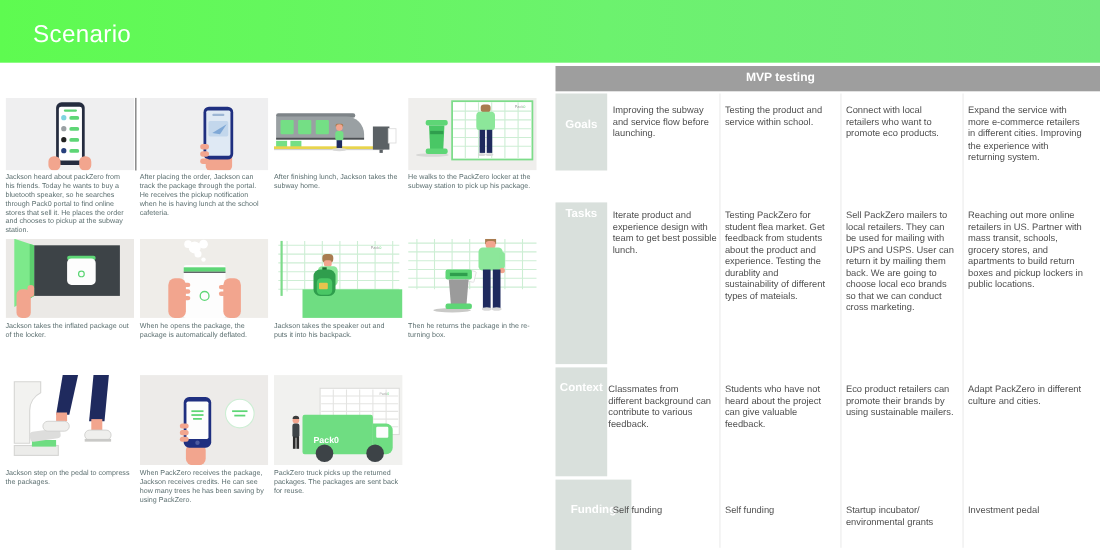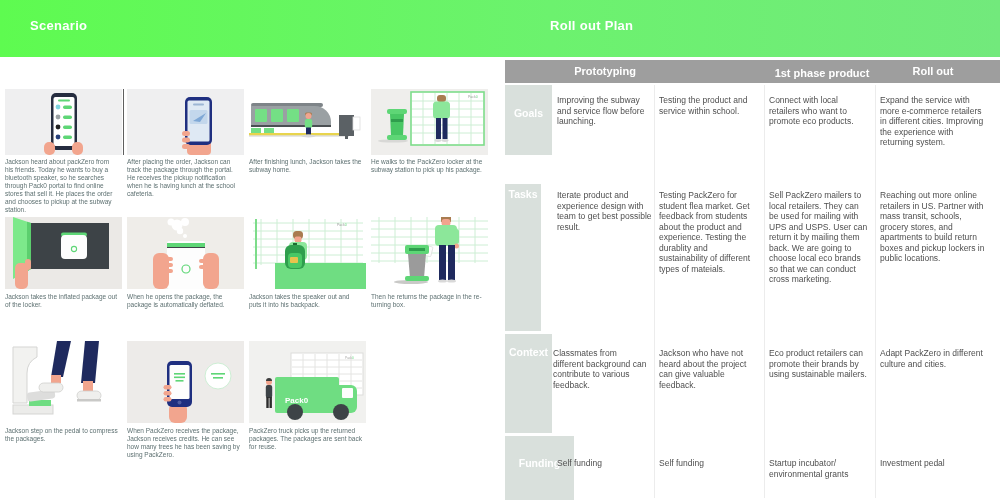--- a/index.html
+++ b/index.html
@@ -1,37 +1,36 @@
 <!DOCTYPE html>
 <html><head>
 <meta charset="utf-8">
 <style>
   *{margin:0;padding:0;box-sizing:border-box}
   html,body{width:1000px;height:500px}
   body{position:relative;overflow:hidden;background:#ffffff;font-family:"Liberation Sans",sans-serif}
   .abs{position:absolute}
   .header{left:0;top:0;width:1000px;height:57px;background:linear-gradient(90deg,#5efb50 0%,#6cf26e 55%,#72e97c 100%)}
-  .title{color:#ffffff;font-weight:bold;font-size:13px;letter-spacing:.3px;white-space:nowrap}
+  .title{color:#ffffff;font-weight:normal;font-size:22px;letter-spacing:.3px;white-space:nowrap}
   .panel{overflow:hidden}
   .panel svg{display:block}
   .caption{font-size:6.5px;line-height:8px;color:#5d7071}
   .thead{background:#9e9e9e}
   .th{color:#ffffff;font-weight:bold;font-size:11px;text-align:center;line-height:23px;white-space:nowrap}
   .rowlabel{background:#d9e0dc}
   .rowlabel span{display:block;color:#ffffff;font-weight:bold;font-size:10.5px;text-align:center}
   .cell{font-size:8.5px;line-height:10.5px;color:#4f4f4f}
   .colsep{width:1px;background:#ececec}
   .divider{background:#5f5f5f}
 </style>
 </head>
 <body>
 
 <div class="abs header">
   <div class="abs title" style="left:30px;top:18px">Scenario</div>
-  <div class="abs title" style="left:550px;top:18px">Roll out Plan</div>
 </div>
 
 <div class="abs panel" style="left:5px;top:89px;width:117px;height:66px">
   <svg width="117" height="66">
     <rect width="117" height="66" fill="#efeff0"></rect>
     <rect x="46" y="4" width="26" height="57" rx="5" fill="#252c3f"></rect>
     <rect x="48.5" y="8" width="21" height="49" rx="2" fill="#ffffff"></rect>
     <rect x="53" y="10.5" width="12" height="2" rx="1" fill="#5ed676"></rect>
     <circle cx="53" cy="18" r="2.4" fill="#7fd4e0"></circle>
       <rect x="58" y="16.5" width="9" height="3.4" rx="1.7" fill="#5ed676"></rect>
@@ -287,53 +286,51 @@
     <circle cx="46" cy="71" r="8" fill="#3d4347"></circle>
     <circle cx="92" cy="71" r="8" fill="#3d4347"></circle>
   </svg>
 </div>
 
 <div class="abs caption" style="left:5px;top:427px;width:114px">Jackson step on the pedal to compress the packages.</div>
 <div class="abs caption" style="left:127px;top:427px;width:114px">When PackZero receives the package, Jackson receives credits. He can see how many trees he has been saving by using PackZero.</div>
 <div class="abs caption" style="left:249px;top:427px;width:114px">PackZero truck picks up the returned packages. The packages are sent back for reuse.</div>
 
 <div class="abs thead" style="left:505px;top:60px;width:495px;height:23px">
-  <div class="abs th" style="left:50px;top:0;width:100px">Prototyping</div>
-  <div class="abs th" style="left:262px;top:2px;width:110px">1st  phase product</div>
-  <div class="abs th" style="left:378px;top:0;width:100px">Roll out</div>
+  <div class="abs th" style="left:152px;top:0;width:105px">MVP testing</div>
 </div>
 
 <div class="abs colsep" style="left:654px;top:85px;height:413px"></div>
 <div class="abs colsep" style="left:764px;top:85px;height:413px"></div>
 <div class="abs colsep" style="left:875px;top:85px;height:413px"></div>
 
 <div class="abs rowlabel" style="left:505px;top:85px;width:47px;height:70px">
   <span style="margin-top:22px">Goals</span>
 </div>
-<div class="abs rowlabel" style="left:505px;top:184px;width:36px;height:147px">
+<div class="abs rowlabel" style="left:505px;top:184px;width:47px;height:147px">
   <span style="margin-top:4px">Tasks</span>
 </div>
 <div class="abs rowlabel" style="left:505px;top:334px;width:47px;height:99px">
   <span style="margin-top:12px">Context</span>
 </div>
 <div class="abs rowlabel" style="left:505px;top:436px;width:69px;height:64px">
   <span style="margin-top:21px">Funding</span>
 </div>
 
 <div class="abs cell" style="left:557px;top:95px;width:93px">Improving the subway and service flow before launching.</div>
 <div class="abs cell" style="left:659px;top:95px;width:98px">Testing the product and service within school.</div>
 <div class="abs cell" style="left:769px;top:95px;width:99px">Connect with local retailers who want to promote eco products.</div>
 <div class="abs cell" style="left:880px;top:95px;width:108px">Expand the service with more e-commerce retailers in different cities. Improving the experience with returning system.</div>
 
-<div class="abs cell" style="left:557px;top:190px;width:96px">Iterate product and experience design with team to get best possible result.</div>
+<div class="abs cell" style="left:557px;top:190px;width:96px">Iterate product and experience design with team to get best possible lunch.</div>
 <div class="abs cell" style="left:659px;top:190px;width:98px">Testing PackZero for student flea market. Get feedback from students about the product and experience. Testing the durablity and sustainability of different types of mateials.</div>
 <div class="abs cell" style="left:769px;top:190px;width:99px">Sell PackZero mailers to local retailers. They can be used for mailing with UPS and USPS. User can return it by mailing them back. We are going to choose local eco brands so that we can conduct cross marketing.</div>
 <div class="abs cell" style="left:880px;top:190px;width:108px">Reaching out more online retailers in US. Partner with mass transit, schools, grocery stores, and apartments to build return boxes and pickup lockers in public locations.</div>
 
 <div class="abs cell" style="left:553px;top:348px;width:96px">Classmates from different background can contribute to various feedback.</div>
-<div class="abs cell" style="left:659px;top:348px;width:98px">Jackson who have not heard about the project can give valuable feedback.</div>
+<div class="abs cell" style="left:659px;top:348px;width:98px">Students who have not heard about the project can give valuable feedback.</div>
 <div class="abs cell" style="left:769px;top:348px;width:99px">Eco product retailers can promote their brands by using sustainable mailers.</div>
 <div class="abs cell" style="left:880px;top:348px;width:108px">Adapt PackZero in different culture and cities.</div>
 
 <div class="abs cell" style="left:557px;top:458px;width:96px">Self funding</div>
 <div class="abs cell" style="left:659px;top:458px;width:98px">Self funding</div>
 <div class="abs cell" style="left:769px;top:458px;width:99px">Startup incubator/ environmental grants</div>
 <div class="abs cell" style="left:880px;top:458px;width:108px">Investment pedal</div>
 
 </body></html>

